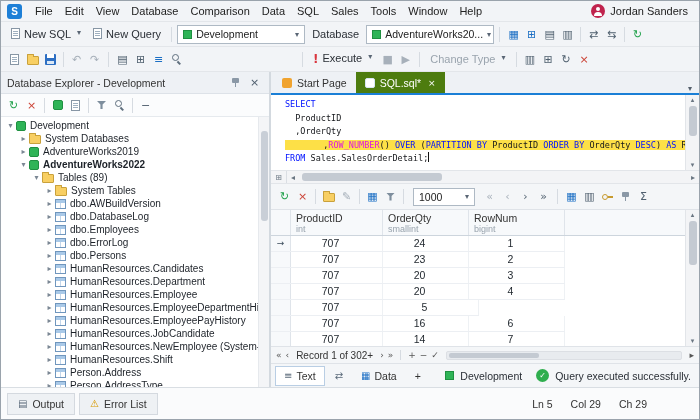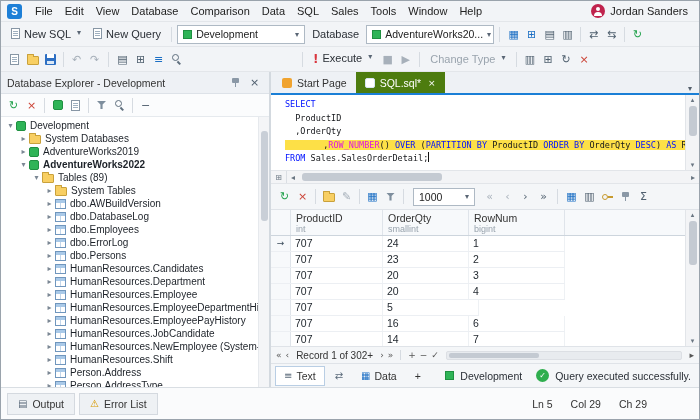--- a/index.html
+++ b/index.html
@@ -107,21 +107,21 @@
   .grid { flex:1; display:flex; min-height:0; background:#fff; }
   .grid-table { flex:1; overflow:hidden; }
   .g-head { display:flex; height:26px; background:#f7f9fb; border-bottom:1px solid #cdd5dd; }
   .g-marker-h { width:20px; flex:0 0 20px; border-right:1px solid #dfe4ea; background:#f7f9fb; }
   .g-col { border-right:1px solid #dfe4ea; padding:2px 6px 2px 5px; }
   .g-name { font-size:10.5px; color:#333; }
   .g-type { font-size:9px; color:#98a3ad; }
   .cw0 { width:92px; flex:0 0 92px; } .cw1 { width:86px; flex:0 0 86px; } .cw2 { width:96px; flex:0 0 96px; }
   .g-row { display:flex; width:max-content; height:16px; border-bottom:1px solid #eceff3; font-size:10.5px; }
   .g-marker { width:20px; flex:0 0 20px; border-right:1px solid #dfe4ea; background:#f7f9fb; color:#3a4a5a; text-align:center; font-size:9px; line-height:15px; }
-  .g-cell { border-right:1px solid #eef1f4; text-align:left; padding:0 16px 0 4px; line-height:15.5px; color:#1d242b; }
+  .g-cell { border-right:1px solid #eef1f4; text-align:center; padding:0 16px 0 4px; line-height:15.5px; color:#1d242b; }
 
   .grid-footer { height:17px; flex:0 0 17px; display:flex; align-items:center; background:#f4f6f8; border-top:1px solid #dfe3e8; font-size:9px; color:#555; gap:4px; padding:0 5px; }
   .grid-footer .rec { font-size:10px; color:#333; margin:0 3px; }
   .grid-footer .tsep { height:10px; }
   .ftrack { flex:1; height:9px; background:#e8ebef; border:1px solid #dcdfe4; border-radius:2px; margin:0 3px; position:relative; }
   .fthumb { position:absolute; left:2px; top:1px; width:90px; height:5px; background:#c4cad2; border-radius:2px; }
 
   .res-tabs { height:24px; flex:0 0 24px; display:flex; align-items:center; background:#f4f6f8; border-top:1px solid #dfe3e8; padding:0 4px; gap:2px; }
   .rtab { display:flex; align-items:center; gap:4px; height:20px; padding:0 8px; font-size:10.5px; color:#333; white-space:nowrap; }
   .rtab.active { background:#fff; border:1px solid #b9cee4; }

